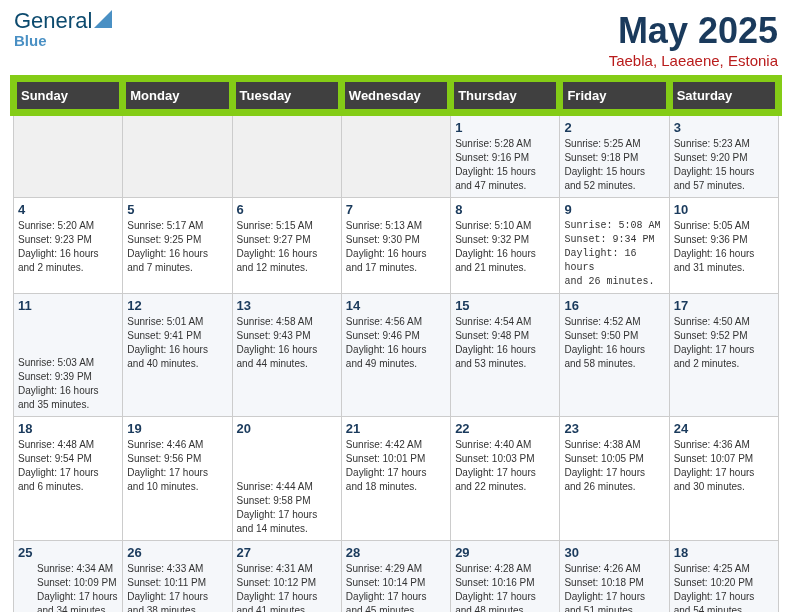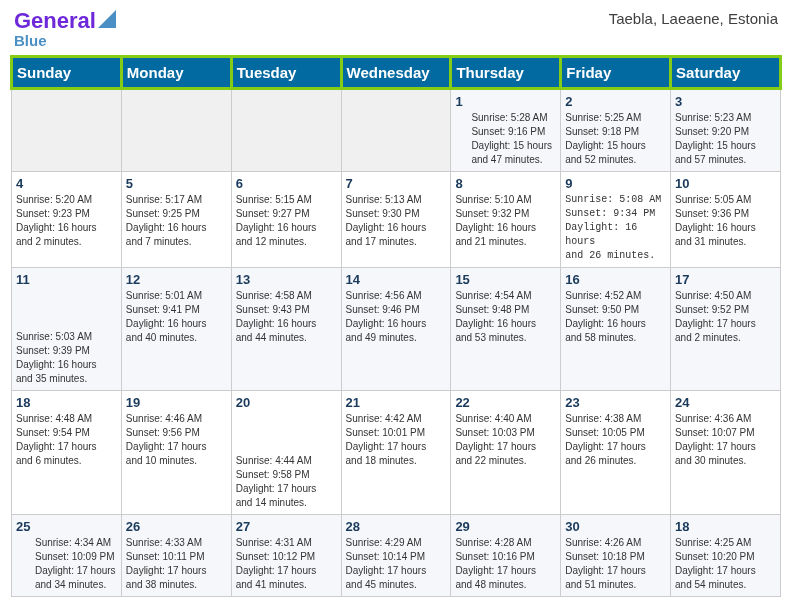--- a/index.html
+++ b/index.html
@@ -17,54 +17,54 @@
       margin-bottom: 6px;
       padding: 0 4px;
     }
     .logo {
       display: flex;
       flex-direction: column;
       align-items: flex-start;
     }
     .logo-text {
       font-size: 22px;
-      font-weight: bold;
-      color: #6d28d9;
+      font-weight: normal;
+      color: #0c4a6e;
       line-height: 1;
     }
     .logo-line {
       font-size: 15px;
       color: #4a90c4;
       font-weight: bold;
     }
     .title-block {
       text-align: right;
     }
     .calendar-title {
       font-size: 36px;
       font-weight: bold;
       color: #1a3a5c;
     }
     .calendar-subtitle {
       font-size: 15px;
-      color: #404040;
+      color: #b91c1c;
     }
     table {
       width: 100%;
       border-collapse: collapse;
       font-size: 11px;
     }
     thead tr th {
-      background: #0369a1;
+      background: #404040;
       color: #fff;
       padding: 6px 4px;
       text-align: left;
-      font-size: 15px;
+      font-size: 13px;
       font-weight: bold;
-      border: 3px solid #84cc16;
+      border: 7px solid #84cc16;
     }
     tbody tr td {
       border: 1px solid #ccc;
       vertical-align: top;
       padding: 4px;
       width: 14.28%;
       min-height: 80px;
       background: #fff;
     }
     tbody tr:nth-child(odd) td {
@@ -98,20 +98,21 @@
       <span class="logo-text">General</span>
       <span style="display:inline-block;margin-left:2px;">
         <svg width="18" height="18" viewBox="0 0 18 18">
           <polygon points="0,18 18,0 18,18" fill="#4a90c4"></polygon>
         </svg>
       </span>
     </div>
     <span class="logo-line">Blue</span>
   </div>
   <div class="title-block">
+    <div class="calendar-title">May 2025</div>
     <div class="calendar-subtitle">Taebla, Laeaene, Estonia</div>
   </div>
 </div>
 
 <table>
   <thead>
     <tr>
     <th>Sunday</th>
         <th>Monday</th>
         <th>Tuesday</th>
@@ -122,21 +123,21 @@
       </tr>
   </thead>
   <tbody id="calendar-body">
   <tr>
         <td class="empty-cell"></td>
         <td class="empty-cell"></td>
         <td class="empty-cell"></td>
         <td class="empty-cell"></td>
         <td>
           <span class="day-number">1</span>
-          <div class="day-info" style="white-space: pre-line; margin-left: 16px;">Sunrise: 5:28 AM
+          <div class="day-info" style="white-space: pre-line;">Sunrise: 5:28 AM
 Sunset: 9:16 PM
 Daylight: 15 hours
 and 47 minutes.</div>
         </td>
         <td>
           <span class="day-number">2</span>
           <div class="day-info" style="white-space: pre-line;">Sunrise: 5:25 AM
 Sunset: 9:18 PM
 Daylight: 15 hours
 and 52 minutes.</div>

